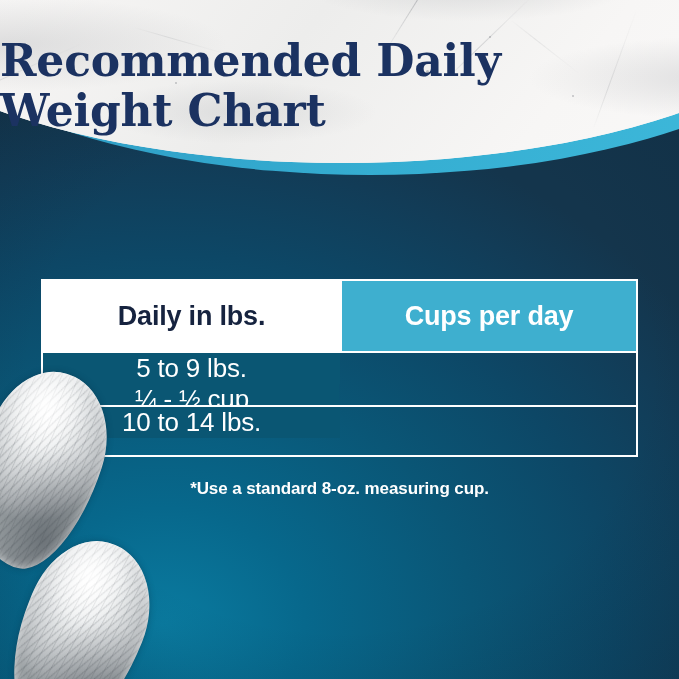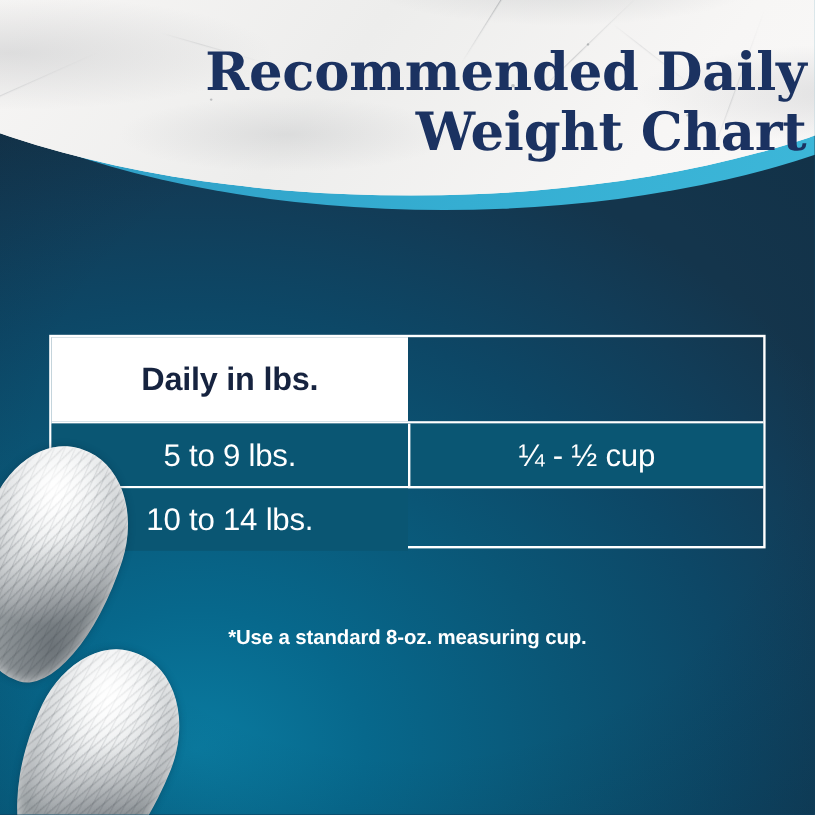--- a/index.html
+++ b/index.html
@@ -88,21 +88,21 @@
     background: rgba(110,114,120,0.40);
     border-radius: 50%;
   }
 
   
   .title-block {
     position: absolute;
     left: 0;
     top: 36px;
     width: 672px;
-    text-align: right;
+    text-align: left;
     z-index: 5;
     pointer-events: none;
   }
   .title-line {
     font-family: "DejaVu Serif", serif;
     font-weight: bold;
     font-size: 44px;
     line-height: 50px;
     letter-spacing: -0.2px;
     color: #1b3261;
@@ -120,21 +120,21 @@
     box-sizing: border-box;
     display: flex;
     flex-direction: column;
     z-index: 6;
   }
   .trow {
     display: flex;
     flex: 0 0 auto;
   }
   .trow.head { height: 70px; }
-  .trow.body { height: 52px; }
+  .trow.body { height: 52px; flex-direction: column; }
   .trow + .trow { border-top: 2px solid #ffffff; }
 
   .cell {
     display: flex;
     align-items: center;
     justify-content: center;
     box-sizing: border-box;
     font-size: 25px;
     font-weight: bold;
     letter-spacing: -0.2px;
@@ -159,21 +159,21 @@
     font-size: 26px;
     font-weight: normal;
   }
   .trow.body .cell.col1 { background: #0a5673; }
   .trow.body .cell.col2 { background: #0a5673; text-align: center; }
 
   
   .footnote {
     position: absolute;
     left: 0;
-    top: 522px;
+    top: 479px;
     width: 679px;
     text-align: center;
     color: #ffffff;
     font-size: 17px;
     font-weight: bold;
     letter-spacing: -0.1px;
     z-index: 6;
   }
 
   
@@ -268,20 +268,21 @@
 
   <div class="title-block">
     <div class="title-line">Recommended Daily</div>
     <div class="title-line">Weight Chart</div>
   </div>
 
   <div class="table">
 
     <div class="trow head">
       <div class="cell col1">Daily in lbs.</div>
+      <div class="cell col2">Cups per day</div>
     </div>
 
     <div class="trow body">
       <div class="cell col1">5 to 9 lbs.</div>
       <div class="cell col2">¼ - ½ cup</div>
     </div>
 
     <div class="trow body">
       <div class="cell col1">10 to 14 lbs.</div>
     </div>

